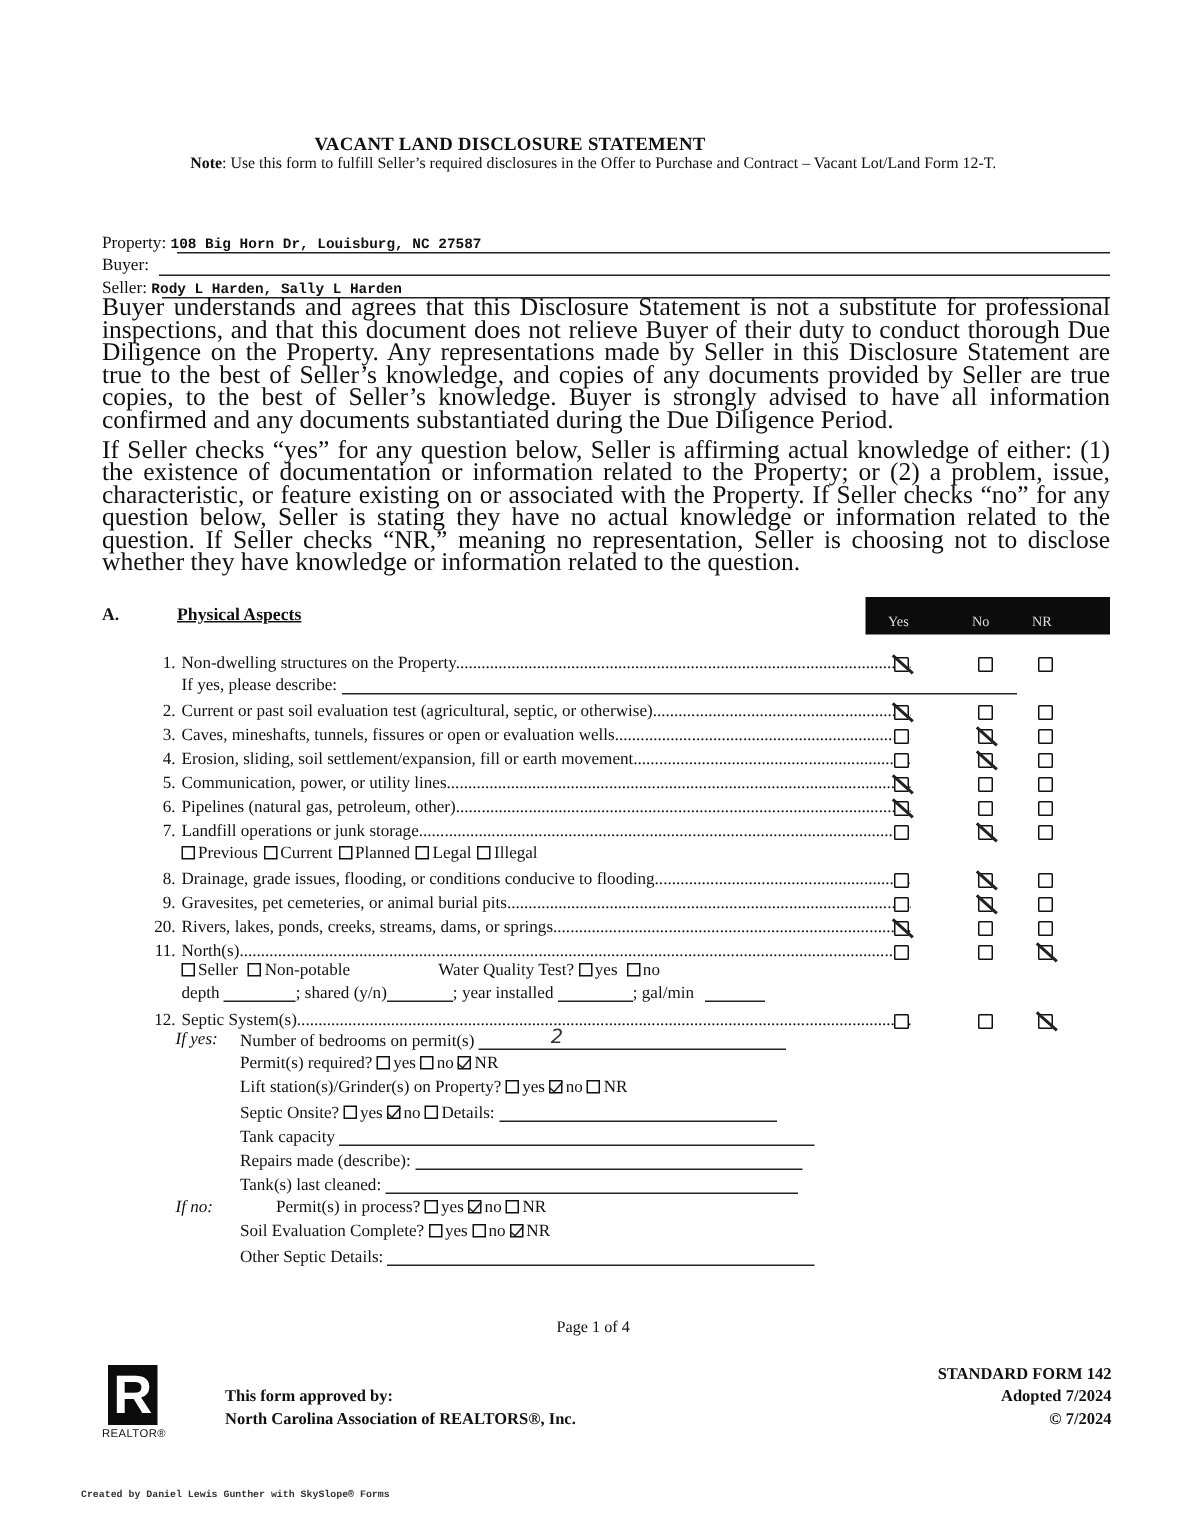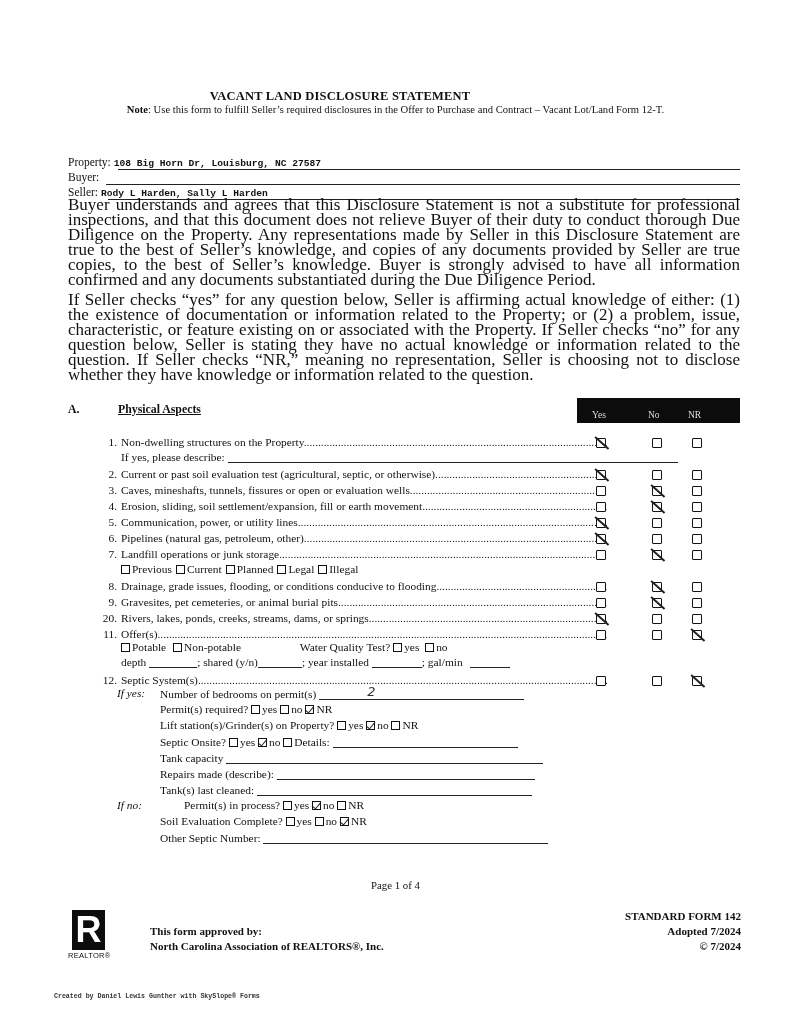--- a/index.html
+++ b/index.html
@@ -135,39 +135,39 @@
     <div class="abs cb checked" style="left: 652px; top: 582px;"></div>
     <div class="abs cb" style="left: 692px; top: 582px;"></div>
     <div class="abs row" style="top: 596px;"><span class="num">9.</span><span>Gravesites, pet cemeteries, or animal burial pits</span><span class="dots">........................................................................................................................................................................................................</span></div>
     <div class="abs cb" style="left: 596px; top: 598px;"></div>
     <div class="abs cb checked" style="left: 652px; top: 598px;"></div>
     <div class="abs cb" style="left: 692px; top: 598px;"></div>
     <div class="abs row" style="top: 612px;"><span class="num">20.</span><span>Rivers, lakes, ponds, creeks, streams, dams, or springs</span><span class="dots">........................................................................................................................................................................................................</span></div>
     <div class="abs cb checked" style="left: 596px; top: 614px;"></div>
     <div class="abs cb" style="left: 652px; top: 614px;"></div>
     <div class="abs cb" style="left: 692px; top: 614px;"></div>
-    <div class="abs row" style="top: 628px;"><span class="num">11.</span><span>Offer(s)</span><span class="dots">........................................................................................................................................................................................................</span></div>
+    <div class="abs row" style="top: 628px;"><span class="num">11.</span><span>North(s)</span><span class="dots">........................................................................................................................................................................................................</span></div>
     <div class="abs cb" style="left: 596px; top: 630px;"></div>
     <div class="abs cb" style="left: 652px; top: 630px;"></div>
     <div class="abs cb checked" style="left: 692px; top: 630px;"></div>
     <div class="abs row" style="top: 674px;"><span class="num">12.</span><span>Septic System(s)</span><span class="dots">........................................................................................................................................................................................................</span></div>
     <div class="abs cb" style="left: 596px; top: 676px;"></div>
     <div class="abs cb" style="left: 652px; top: 676px;"></div>
     <div class="abs cb checked" style="left: 692px; top: 676px;"></div>
   </div>
 
 <div class="abs sub" style="top:450px; left:121px;">
   <span>If yes, please describe:</span>
   <span class="ul" style="width:450px; height:12px;"></span>
 </div>
 
 <div class="abs sub" style="top:563px; left:121px;" id="q7opts"><span class="inlinecb"></span><span>Previous</span><span class="inlinecb" style="margin-left: 4px;"></span><span>Current</span><span class="inlinecb" style="margin-left: 4px;"></span><span>Planned</span><span class="inlinecb" style="margin-left: 4px;"></span><span>Legal</span><span class="inlinecb" style="margin-left: 4px;"></span><span>Illegal</span></div>
 
 <div class="abs sub" style="top:641px; left:121px;">
-  <span class="inlinecb"></span><span>Potable</span>
+  <span class="inlinecb"></span><span>Seller</span>
   <span class="inlinecb" style="margin-left:4px;"></span><span>Non-potable</span>
   <span style="margin-left:56px;">Water Quality Test?</span>
   <span class="inlinecb"></span><span>yes</span>
   <span class="inlinecb" style="margin-left:3px;"></span><span>no</span>
 </div>
 <div class="abs sub" style="top:656px; left:121px;">
   <span>depth</span>
   <span class="ul" style="width:48px; height:11px;"></span><span>; shared (y/n)</span><span class="ul" style="width:44px; height:11px;"></span><span>; year installed</span>
   <span class="ul" style="width:50px; height:11px;"></span><span>; gal/min</span>
   <span class="ul" style="width:40px; height:11px; margin-left:4px;"></span>
@@ -216,21 +216,21 @@
   <span class="inlinecb checked"></span><span>no</span>
   <span class="inlinecb"></span><span>NR</span>
 </div>
 <div class="abs sub" style="top:815px; left:160px;">
   <span>Soil Evaluation Complete?</span>
   <span class="inlinecb"></span><span>yes</span>
   <span class="inlinecb"></span><span>no</span>
   <span class="inlinecb checked"></span><span>NR</span>
 </div>
 <div class="abs sub" style="top:831px; left:160px;">
-  <span>Other Septic Number:</span>
+  <span>Other Septic Details:</span>
   <span class="ul" style="width:285px; height:12px;"></span>
 </div>
 
 <div class="abs footer-page">Page 1 of 4</div>
 <div class="abs logo">
   <div class="logo-r">R</div>
 </div>
 <div class="abs logo-caption">REALTOR®</div>
 <div class="abs approved" style="top:925px;">This form approved by:</div>
 <div class="abs approved" style="top:940px;">North Carolina Association of REALTORS®, Inc.</div>

